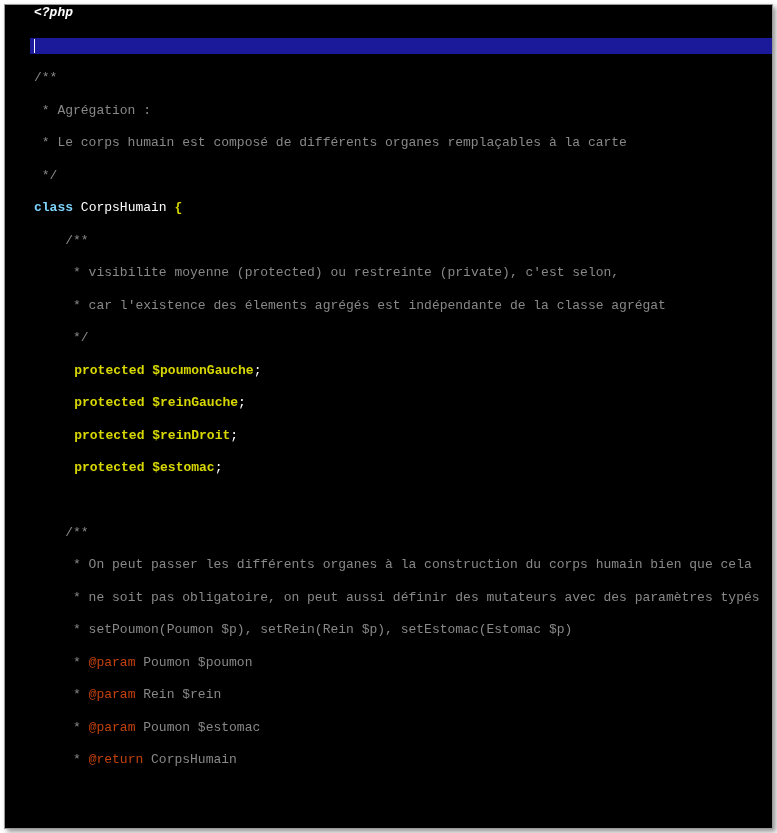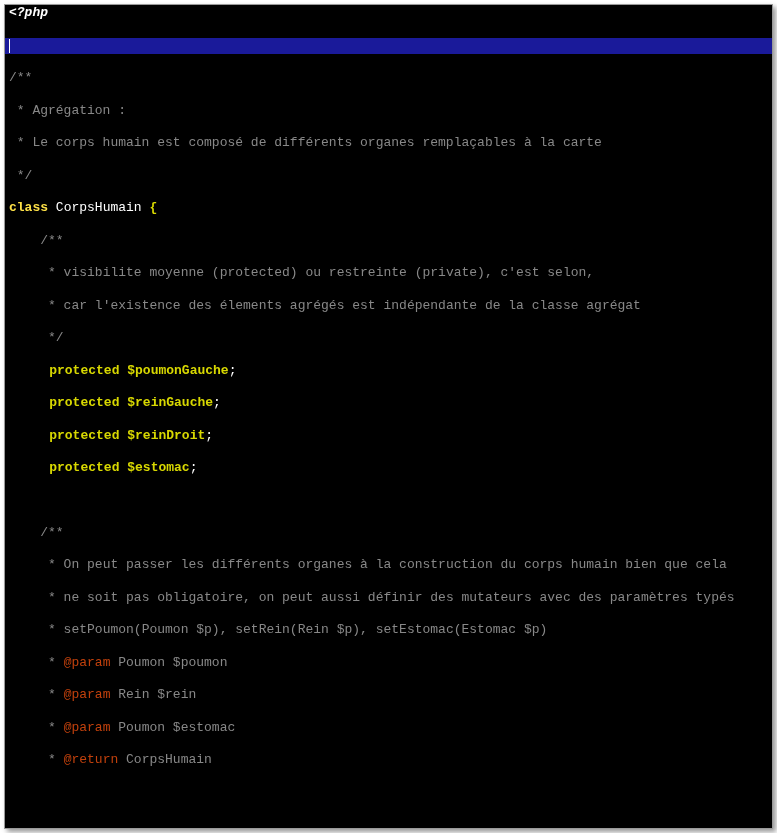--- a/index.html
+++ b/index.html
@@ -11,41 +11,42 @@
     line-height: 1.25;
   }
   .editor {
     width: 769px;
     height: 825px;
     background: #000;
     border: 1px solid #999;
     box-shadow: 3px 3px 5px rgba(0,0,0,0.4);
     overflow: hidden;
     position: relative;
+    padding-left: 25px;
   }
   .code {
     padding: 0;
     white-space: pre;
     color: #ccc;
   }
   .line { display: block; padding: 0 4px; min-height: 16px; }
   .line.cursor-line {
     background: #1a1a9a;
   }
   .cursor-caret {
     display: inline-block;
     width: 1px;
     height: 14px;
     background: #fff;
     vertical-align: text-bottom;
   }
   .tag     { color: #fff; font-style: italic; font-weight: bold; }
   .comment { color: #888; }
   .doctag  { color: #c2410c; }
-  .kw      { color: #fde047; font-weight: bold; }
+  .kw      { color: #7dd3fc; font-weight: bold; }
   .kw2     { color: #d8d800; font-weight: bold; margin-left: 9px; }
   .type    { color: #fff; }
   .var     { color: #d8d800; font-weight: bold; }
   .op      { color: #fff; }
   .brace   { color: #d8d800; font-weight: bold; }
 </style>
 </head>
 <body>
 
 <div class="editor">

